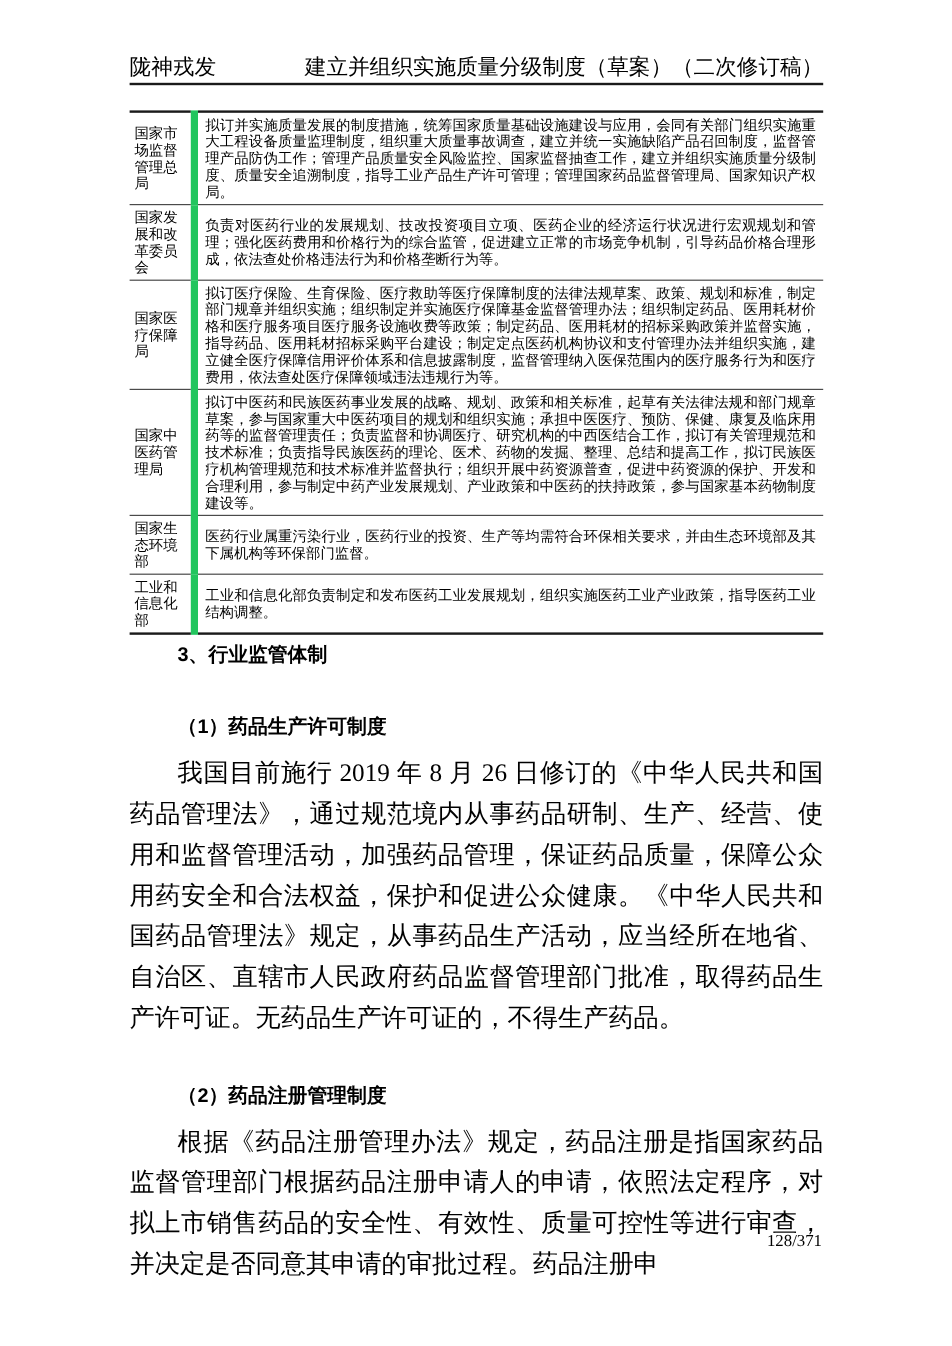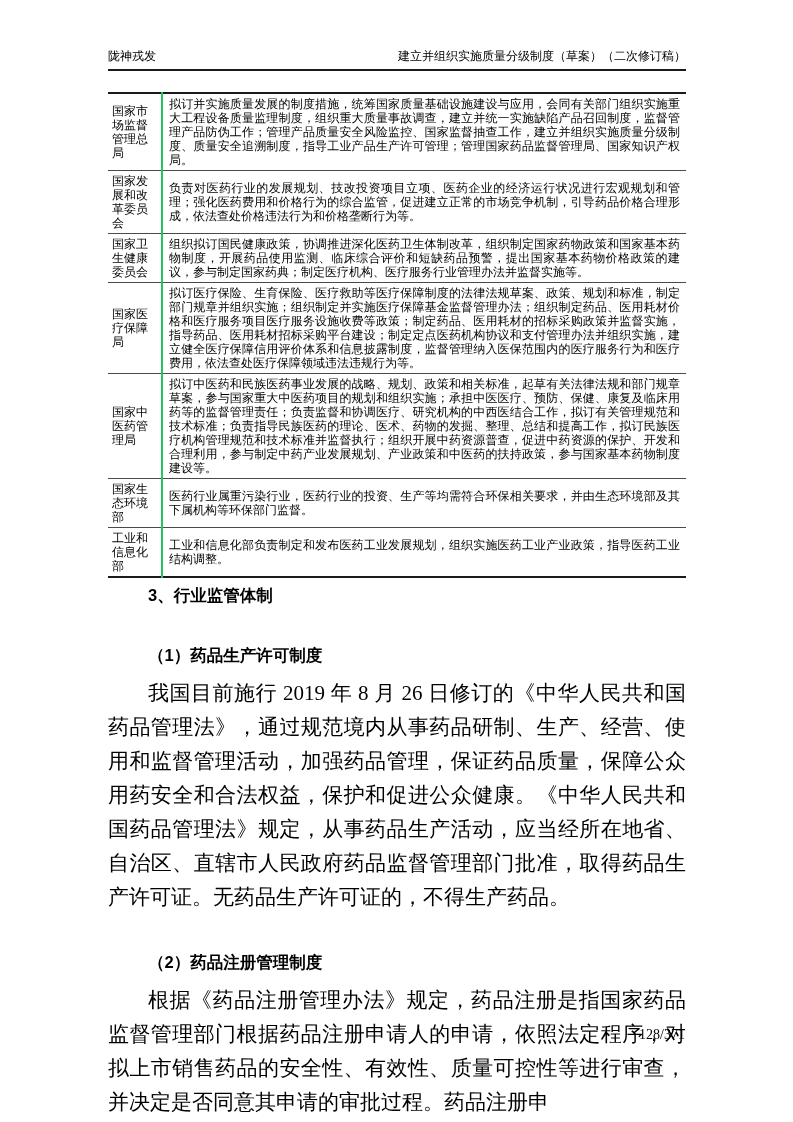--- a/index.html
+++ b/index.html
@@ -19,40 +19,40 @@
     top: 0;
     width: 578px;
   }
   .doc-header {
     display: flex;
     justify-content: space-between;
     align-items: flex-end;
     padding-top: 48px;
     padding-bottom: 4px;
     border-bottom: 2px solid #1a1a1a;
-    font-size: 12px;
+    font-size: 18px;
     line-height: 17px;
   }
   .regulators-table {
     margin-top: 21px;
     width: 100%;
     border-collapse: collapse;
     border-top: 2.5px solid #1a1a1a;
     border-bottom: 2.5px solid #1a1a1a;
     font-size: 12px;
     line-height: 14px;
   }
   .regulators-table td {
     vertical-align: middle;
     border-top: 1px solid #4a4a4a;
   }
   .regulators-table tr:first-child td { border-top: none; }
   td.agency-cell {
     width: 54px;
-    border-right: 2px solid #22c55e;
+    border-right: 6px solid #22c55e;
     padding: 3px 4px;
     text-align: left;
   }
   td.duty-cell {
     padding: 3px 6px;
     text-align: justify;
     text-justify: inter-character;
   }
   .section-heading, .subsection-heading {
     font-family: "Liberation Sans", "DejaVu Sans", sans-serif;
@@ -95,24 +95,20 @@
       <tbody>
         <tr>
           <td class="agency-cell">国家市场监督管理总局</td>
           <td class="duty-cell">拟订并实施质量发展的制度措施，统筹国家质量基础设施建设与应用，会同有关部门组织实施重大工程设备质量监理制度，组织重大质量事故调查，建立并统一实施缺陷产品召回制度，监督管理产品防伪工作；管理产品质量安全风险监控、国家监督抽查工作，建立并组织实施质量分级制度、质量安全追溯制度，指导工业产品生产许可管理；管理国家药品监督管理局、国家知识产权局。</td>
         </tr>
         <tr>
           <td class="agency-cell">国家发展和改革委员会</td>
           <td class="duty-cell">负责对医药行业的发展规划、技改投资项目立项、医药企业的经济运行状况进行宏观规划和管理；强化医药费用和价格行为的综合监管，促进建立正常的市场竞争机制，引导药品价格合理形成，依法查处价格违法行为和价格垄断行为等。</td>
         </tr>
         <tr>
-          <td class="agency-cell">国家卫生健康委员会</td>
-          <td class="duty-cell">组织拟订国民健康政策，协调推进深化医药卫生体制改革，组织制定国家药物政策和国家基本药物制度，开展药品使用监测、临床综合评价和短缺药品预警，提出国家基本药物价格政策的建议，参与制定国家药典；制定医疗机构、医疗服务行业管理办法并监督实施等。</td>
-        </tr>
-        <tr>
           <td class="agency-cell">国家医疗保障局</td>
           <td class="duty-cell">拟订医疗保险、生育保险、医疗救助等医疗保障制度的法律法规草案、政策、规划和标准，制定部门规章并组织实施；组织制定并实施医疗保障基金监督管理办法；组织制定药品、医用耗材价格和医疗服务项目医疗服务设施收费等政策；制定药品、医用耗材的招标采购政策并监督实施，指导药品、医用耗材招标采购平台建设；制定定点医药机构协议和支付管理办法并组织实施，建立健全医疗保障信用评价体系和信息披露制度，监督管理纳入医保范围内的医疗服务行为和医疗费用，依法查处医疗保障领域违法违规行为等。</td>
         </tr>
         <tr>
           <td class="agency-cell">国家中医药管理局</td>
           <td class="duty-cell">拟订中医药和民族医药事业发展的战略、规划、政策和相关标准，起草有关法律法规和部门规章草案，参与国家重大中医药项目的规划和组织实施；承担中医医疗、预防、保健、康复及临床用药等的监督管理责任；负责监督和协调医疗、研究机构的中西医结合工作，拟订有关管理规范和技术标准；负责指导民族医药的理论、医术、药物的发掘、整理、总结和提高工作，拟订民族医疗机构管理规范和技术标准并监督执行；组织开展中药资源普查，促进中药资源的保护、开发和合理利用，参与制定中药产业发展规划、产业政策和中医药的扶持政策，参与国家基本药物制度建设等。</td>
         </tr>
         <tr>
           <td class="agency-cell">国家生态环境部</td>
           <td class="duty-cell">医药行业属重污染行业，医药行业的投资、生产等均需符合环保相关要求，并由生态环境部及其下属机构等环保部门监督。</td>

